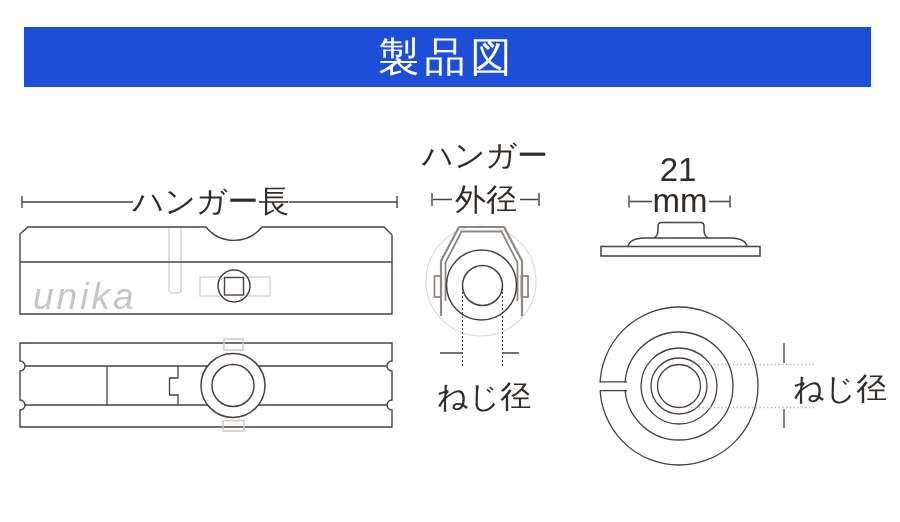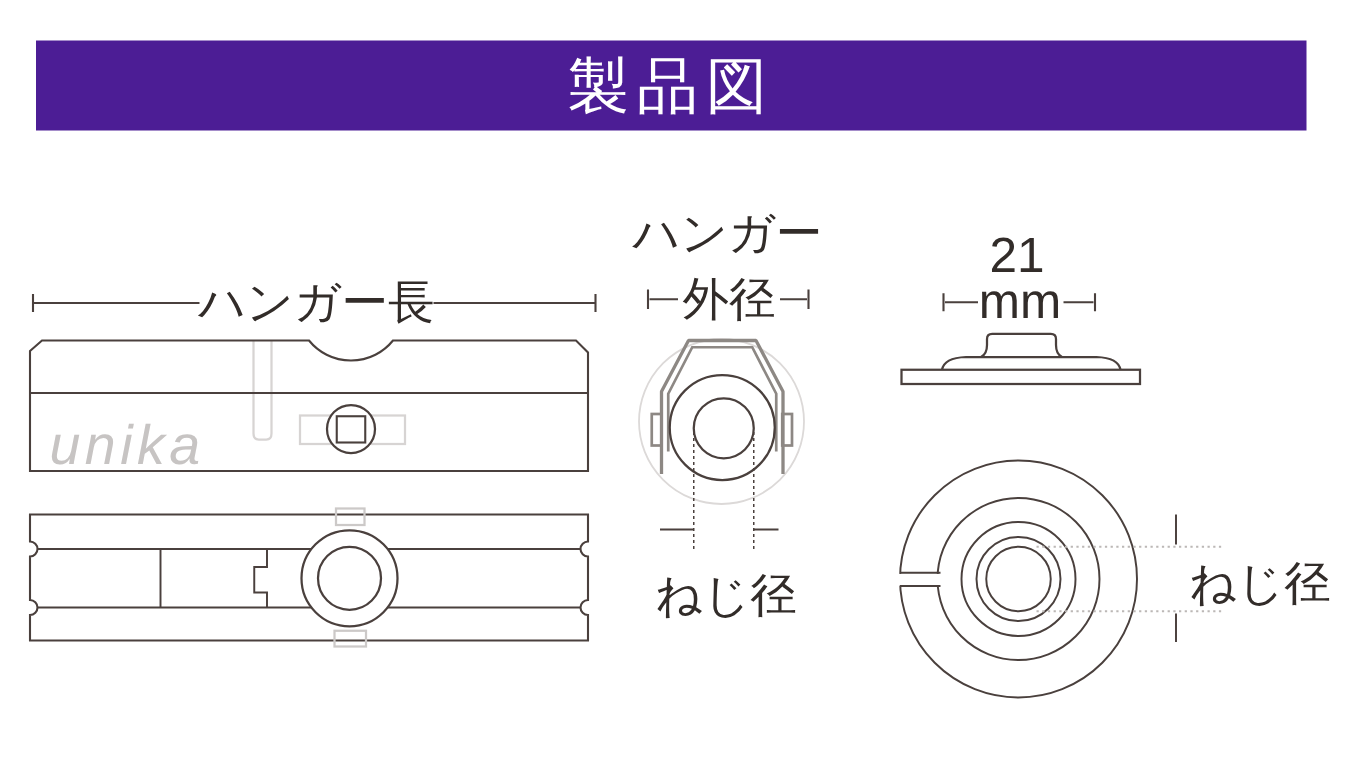--- a/index.html
+++ b/index.html
@@ -1,19 +1,19 @@
 <!DOCTYPE html>
 <html><head>
 <meta charset="utf-8">
 <style>
   html,body{margin:0;padding:0;background:#ffffff;}
   body{width:900px;height:522px;position:relative;overflow:hidden;
        font-family:"Liberation Sans","DejaVu Sans",sans-serif;}
   .banner{position:absolute;left:24px;top:27px;width:847px;height:60px;
-          background:#4c1d95;color:#ffffff;display:flex;align-items:center;justify-content:center;
+          background:#1d4ed8;color:#ffffff;display:flex;align-items:center;justify-content:center;
           font-size:41px;letter-spacing:5px;}
   svg{position:absolute;left:0;top:0;}
   
   .ln{stroke:#4a403d;stroke-width:1.4;fill:none;stroke-linecap:butt;stroke-linejoin:miter;}
   .lnthin{stroke:#4a403d;stroke-width:1.3;fill:none;}
   .lnw{stroke:#4a403d;stroke-width:1.5;fill:#ffffff;}
   .profile{stroke:#8d8884;stroke-width:2.2;fill:none;stroke-linejoin:bevel;}
   .profile2{stroke:#8d8884;stroke-width:1.8;fill:none;}
   .ghost{stroke:#dcd9d8;stroke-width:1.2;fill:none;}
   .lgray{stroke:#d7d4d3;stroke-width:1.5;fill:none;}

